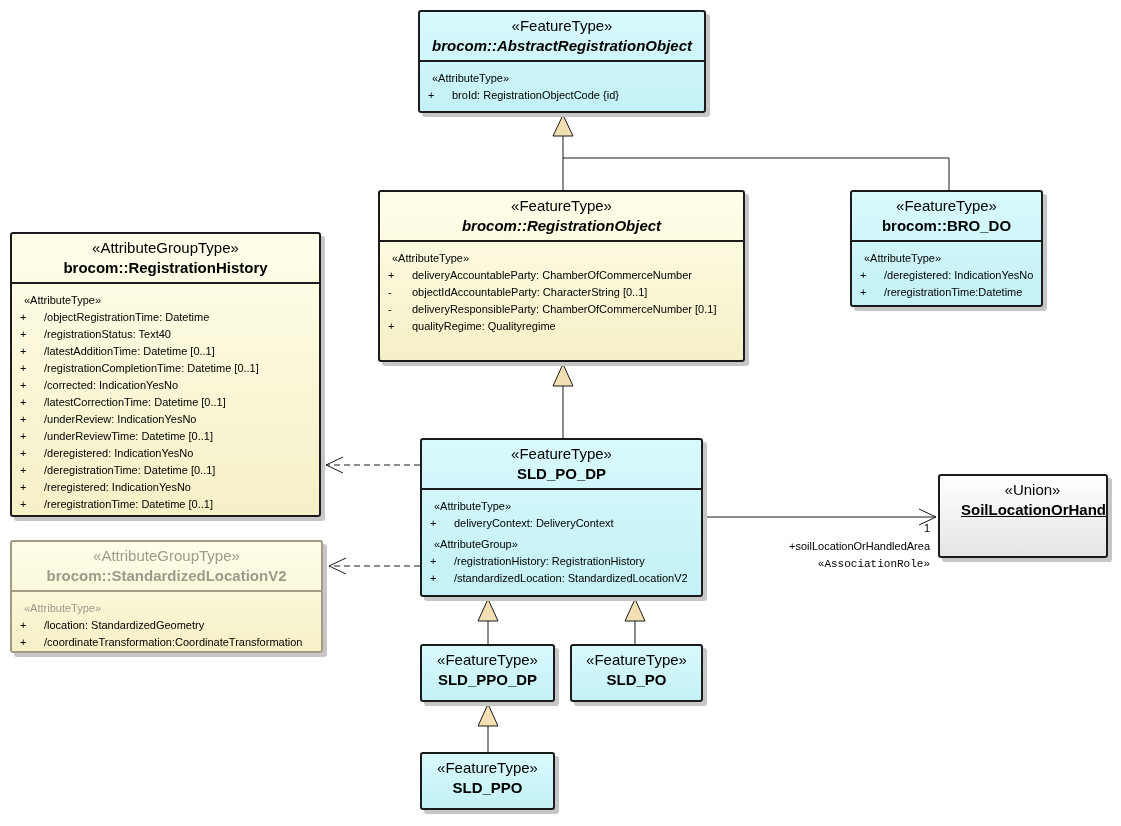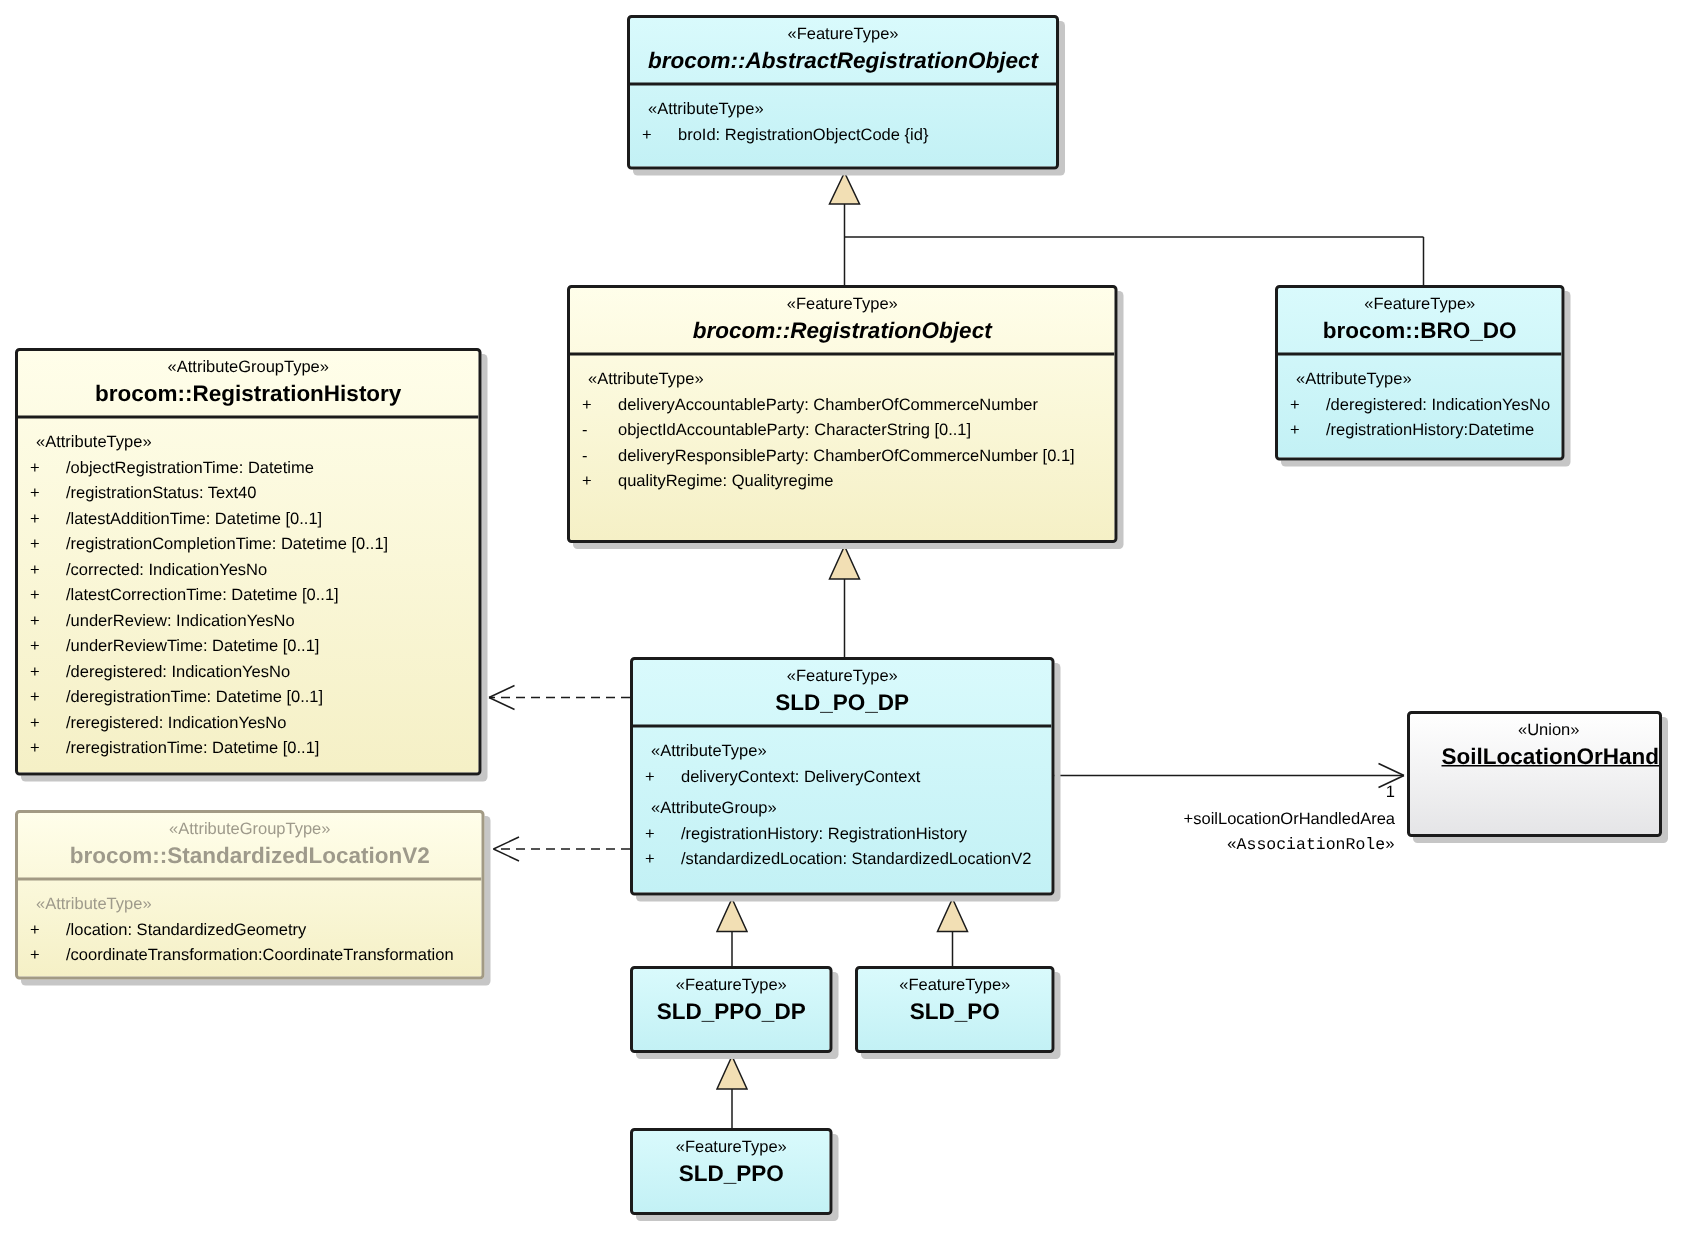--- a/index.html
+++ b/index.html
@@ -13,21 +13,21 @@
     border:2px solid #1b1b1b;border-radius:3px;
     box-shadow:4px 4px 0 #c6c6c6;overflow:hidden;
   }
   .cyan{background:linear-gradient(180deg,#d9fafc 0%,#c3f1f5 100%);}
   .yellow{background:linear-gradient(180deg,#fffeea 0%,#f5f0c6 100%);}
   .grad-gray{background:linear-gradient(180deg,#ffffff 0%,#e5e5e7 100%);padding-left:19px;}
   .muted{border-color:#a29a84;}
   .hdr{border-bottom:2px solid #1b1b1b;text-align:center;padding:5px 2px 6px 2px;}
   .nobody .hdr{border-bottom:none;}
   .muted .hdr{border-bottom-color:#a29a84;}
-  .stereo{font-size:11px;color:#000;}
+  .stereo{font-size:15px;color:#000;}
   .name{font-size:15px;font-weight:bold;margin-top:3px;color:#000;}
   .name.italic{font-style:italic;}
   .name.underline{text-decoration:underline;}
   .muted .stereo,.muted .name,.muted .attr-hdr{color:#9e9a8b;}
   .body{padding:4px 0 0 0;}
   .attr-hdr{font-size:11px;padding:6px 0 3px 12px;white-space:nowrap;}
   .row{font-size:11px;line-height:17px;white-space:nowrap;padding-left:8px;color:#000;}
   .row .vis{display:inline-block;width:24px;}
   .lbl{position:absolute;z-index:3;font-size:11px;color:#000;white-space:nowrap;}
   .r{text-align:right;}
@@ -110,21 +110,21 @@
   </div>
 
   <div class="box cyan" style="left:850px;top:190px;width:193px;height:117px;">
     <div class="hdr">
       <div class="stereo">«FeatureType»</div>
       <div class="name">brocom::BRO_DO</div>
     </div>
     <div class="body">
       <div class="attr-hdr">«AttributeType»</div>
       <div class="row"><span class="vis">+</span><span>/deregistered: IndicationYesNo</span></div>
-      <div class="row"><span class="vis">+</span><span>/registrationHistory:Datetime</span></div>
+      <div class="row"><span class="vis">+</span><span>/reregistrationTime:Datetime</span></div>
     </div>
   </div>
 
   <div class="box yellow" style="left:10px;top:232px;width:311px;height:285px;">
     <div class="hdr">
       <div class="stereo">«AttributeGroupType»</div>
       <div class="name">brocom::RegistrationHistory</div>
     </div>
     <div class="body">
       <div class="attr-hdr">«AttributeType»</div>

